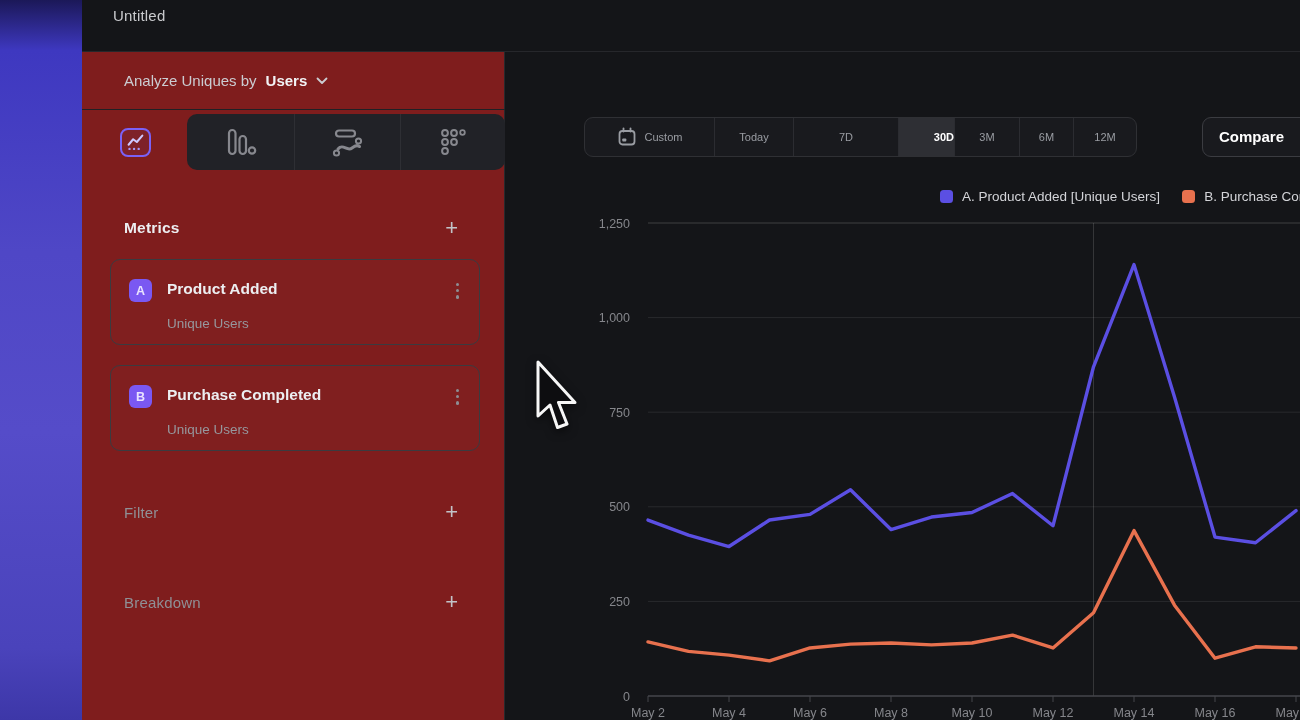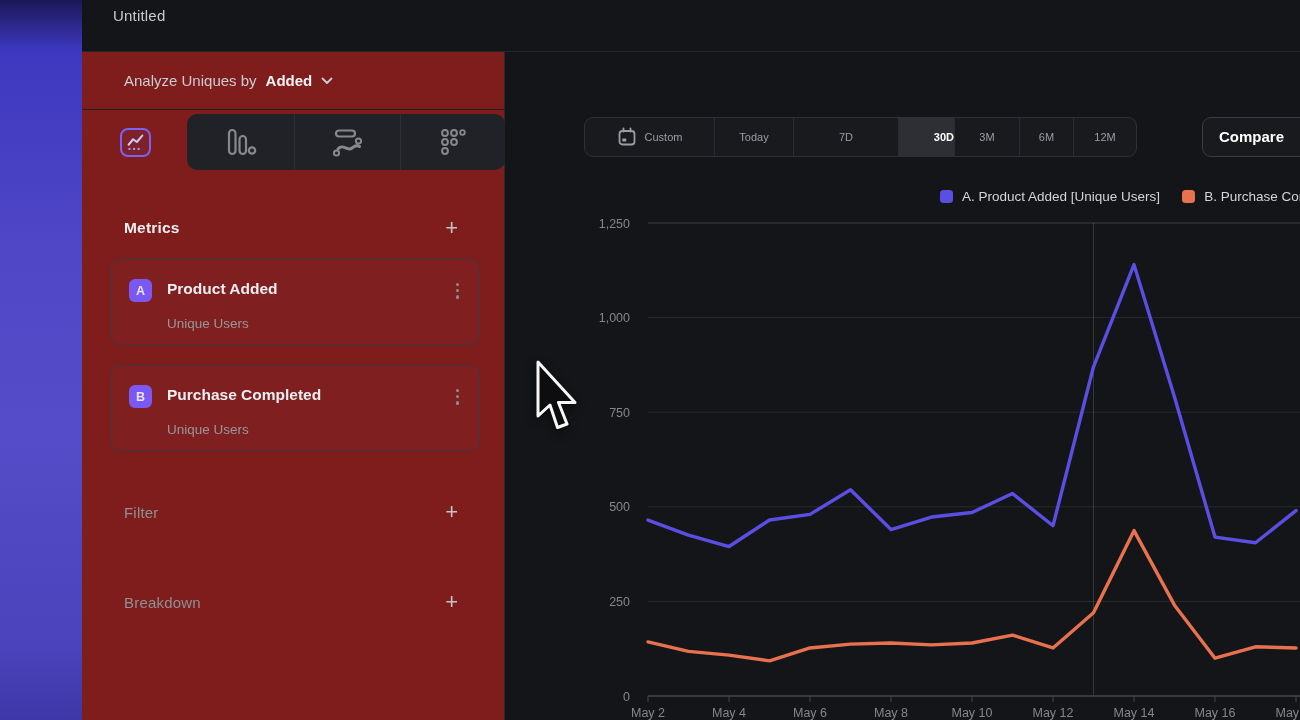--- a/index.html
+++ b/index.html
@@ -132,21 +132,21 @@
 <div class="abs bg-band"></div>
 
 <header class="abs topbar">
   <span class="page-title">Untitled</span>
 </header>
 
 <aside class="abs sidebar">
 
   <div class="analyze-row">
     <span class="an-label">Analyze Uniques by</span>
-    <span class="an-value">Added</span>
+    <span class="an-value">Users</span>
     <svg width="12" height="8" viewBox="0 0 12 8">
       <polyline points="1.5,1.5 6,6 10.5,1.5" stroke="#cbccd1" stroke-width="1.8" fill="none" stroke-linecap="round" stroke-linejoin="round"></polyline>
     </svg>
   </div>
 
   <div class="tabs-light"></div>
 
   <div class="tab tab1">
     <span class="tab1-box">
       <svg width="22" height="22" viewBox="0 0 24 24">

